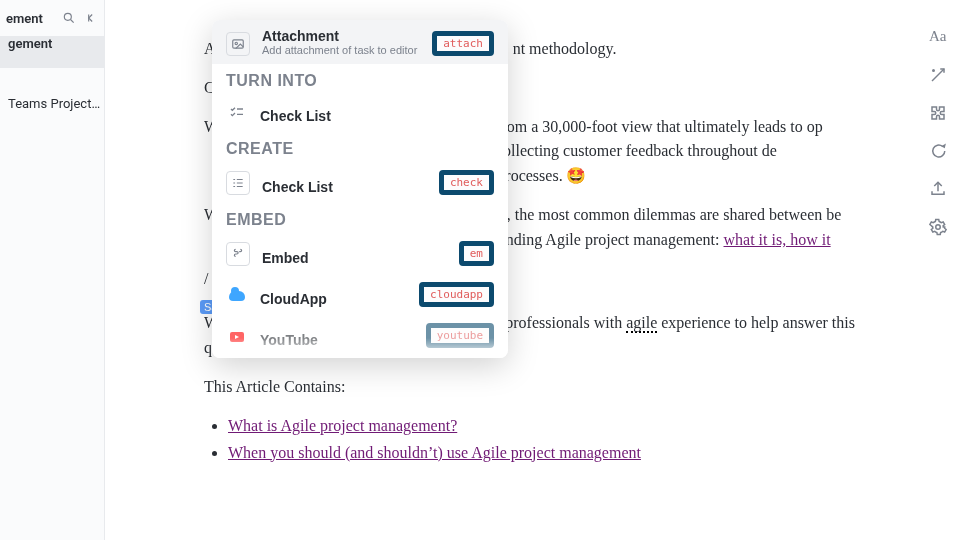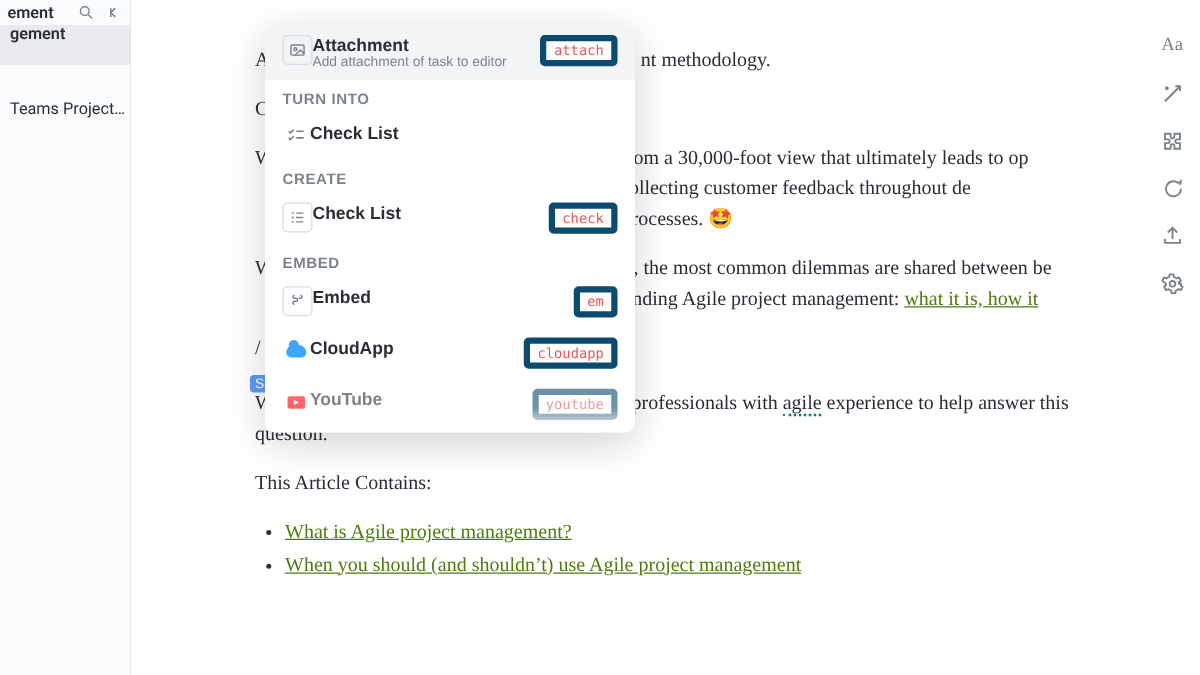--- a/index.html
+++ b/index.html
@@ -1,38 +1,38 @@
 <!DOCTYPE html>
 <html><head>
 <meta charset="utf-8">
 <style>
   html,body{margin:0;padding:0;width:960px;height:540px;overflow:hidden;font-family:-apple-system,BlinkMacSystemFont,"Segoe UI",Roboto,sans-serif;background:#fff;color:#2a2e34}
   .sidebar{position:absolute;left:0;top:0;width:104px;height:540px;background:#fafbfc;border-right:1px solid #e8eaed}
-  .sb-header{height:20px;display:flex;align-items:center;justify-content:flex-end;padding:0 6px;gap:8px;color:#7c828d;font-size:13px}
+  .sb-header{height:36px;display:flex;align-items:center;justify-content:flex-end;padding:0 6px;gap:8px;color:#7c828d;font-size:13px}
   .sb-header .txt{flex:1;overflow:hidden;white-space:nowrap;text-overflow:clip;color:#2a2e34;font-weight:600}
   .sb-ic{width:14px;height:14px;display:inline-flex;align-items:center;justify-content:center}
   .sb-item{height:32px;display:flex;align-items:flex-start;padding:0 8px;font-size:13px;color:#2a2e34;white-space:nowrap;overflow:hidden;text-overflow:ellipsis}
   .sb-item.sel{background:#e8eaed;font-weight:600}
   .main{position:absolute;left:104px;top:0;right:44px;bottom:0;padding:11px 0 0 100px}
   .doc{font-family:Georgia,"Times New Roman",serif;font-size:16px;line-height:1.55;color:#2a2e34;max-width:660px}
   .doc p{margin:0 0 14px 0}
-  .doc a{color:#4d7c0f;}
-  .doc .spell{border-bottom:2px solid #0f766e;border-bottom-style:dotted}
+  .doc a{color:#701a75;}
+  .doc .spell{border-bottom:2px solid #000000;border-bottom-style:dotted}
   .doc ul{margin:8px 0 0 24px;padding:0}
   .doc li{margin:2px 0}
   .slash{display:flex;align-items:center;gap:4px;margin:14px 0 20px 0;position:relative}
   .slash .cursor{display:inline-block;width:1px;height:20px;background:#2a2e34;vertical-align:middle}
   .badge{position:absolute;left:200px;top:300px;background:#5b9bf8;color:#fff;font-size:11px;padding:1px 4px;border-radius:3px;font-family:-apple-system,sans-serif}
   
   .rail{position:absolute;right:0;top:0;width:44px;height:540px;display:flex;flex-direction:column;align-items:center;gap:20px;padding-top:28px;color:#7c828d}
   .rail .ric{width:18px;height:18px}
   
   .menu{position:absolute;left:212px;top:20px;width:296px;background:#fff;border-radius:8px;box-shadow:0 8px 32px rgba(0,0,0,.18);overflow:hidden;font-family:-apple-system,sans-serif;padding-bottom:2px}
-  .mrow{display:flex;align-items:flex-start;padding:8px 14px;gap:0;cursor:pointer;position:relative}
-  .mrow.hdr{padding:8px 14px 4px;font-size:12px;letter-spacing:.5px;color:#7c828d;font-weight:600;cursor:default}
+  .mrow{display:flex;align-items:flex-end;padding:8px 14px;gap:12px;cursor:pointer;position:relative}
+  .mrow.hdr{padding:8px 14px 4px;font-size:16px;letter-spacing:.5px;color:#7c828d;font-weight:600;cursor:default}
   .mrow.sel{background:#f3f4f6}
   .mic{width:22px;height:22px;border-radius:4px;display:flex;align-items:center;justify-content:center;flex:0 0 22px;color:#7c828d}
   .mic.box{border:1px solid #d8dbe0}
   .mtxt{flex:1;min-width:0}
   .mtxt .t1{font-size:14px;font-weight:600;color:#2a2e34}
   .mtxt .t2{font-size:11px;color:#7c828d;white-space:nowrap;overflow:hidden;text-overflow:ellipsis}
   .mcode{font-family:ui-monospace,Menlo,monospace;font-size:11px;color:#e05b5b;border:5px solid #0c4a6e;border-radius:4px;padding:1px 6px;background:#fcfcfd}
   .close{position:absolute;right:10px;top:14px;color:#b6bac2;font-size:16px;line-height:1;cursor:pointer}
   .menu .scrollfade{position:absolute;left:0;right:0;bottom:0;height:20px;background:linear-gradient(to bottom,rgba(255,255,255,0),#fff)}
   .yt{width:14px;height:10px;background:#ff0000;border-radius:2px;display:flex;align-items:center;justify-content:center}

